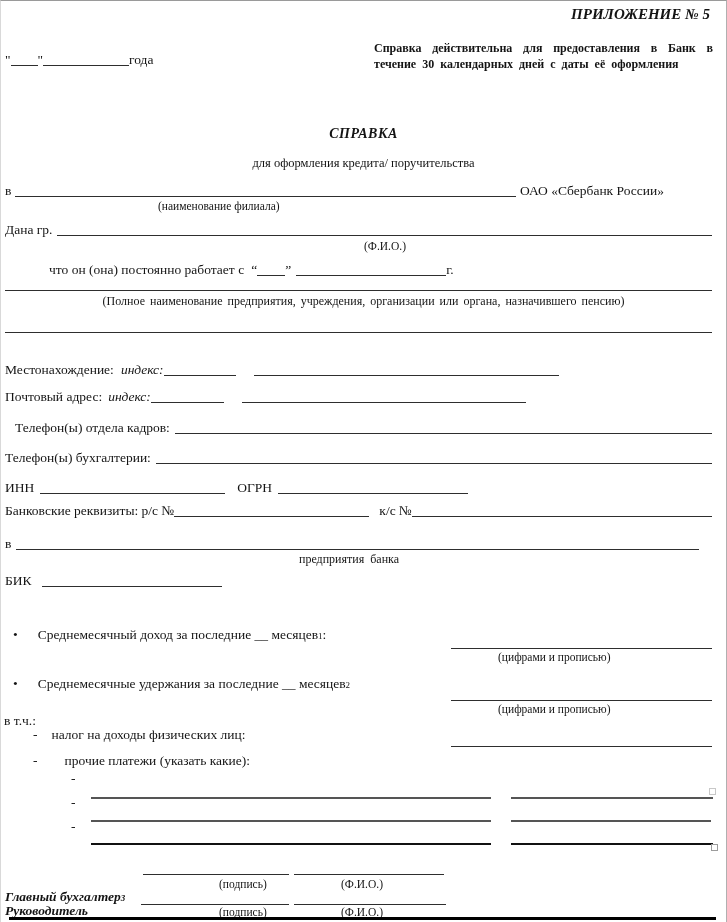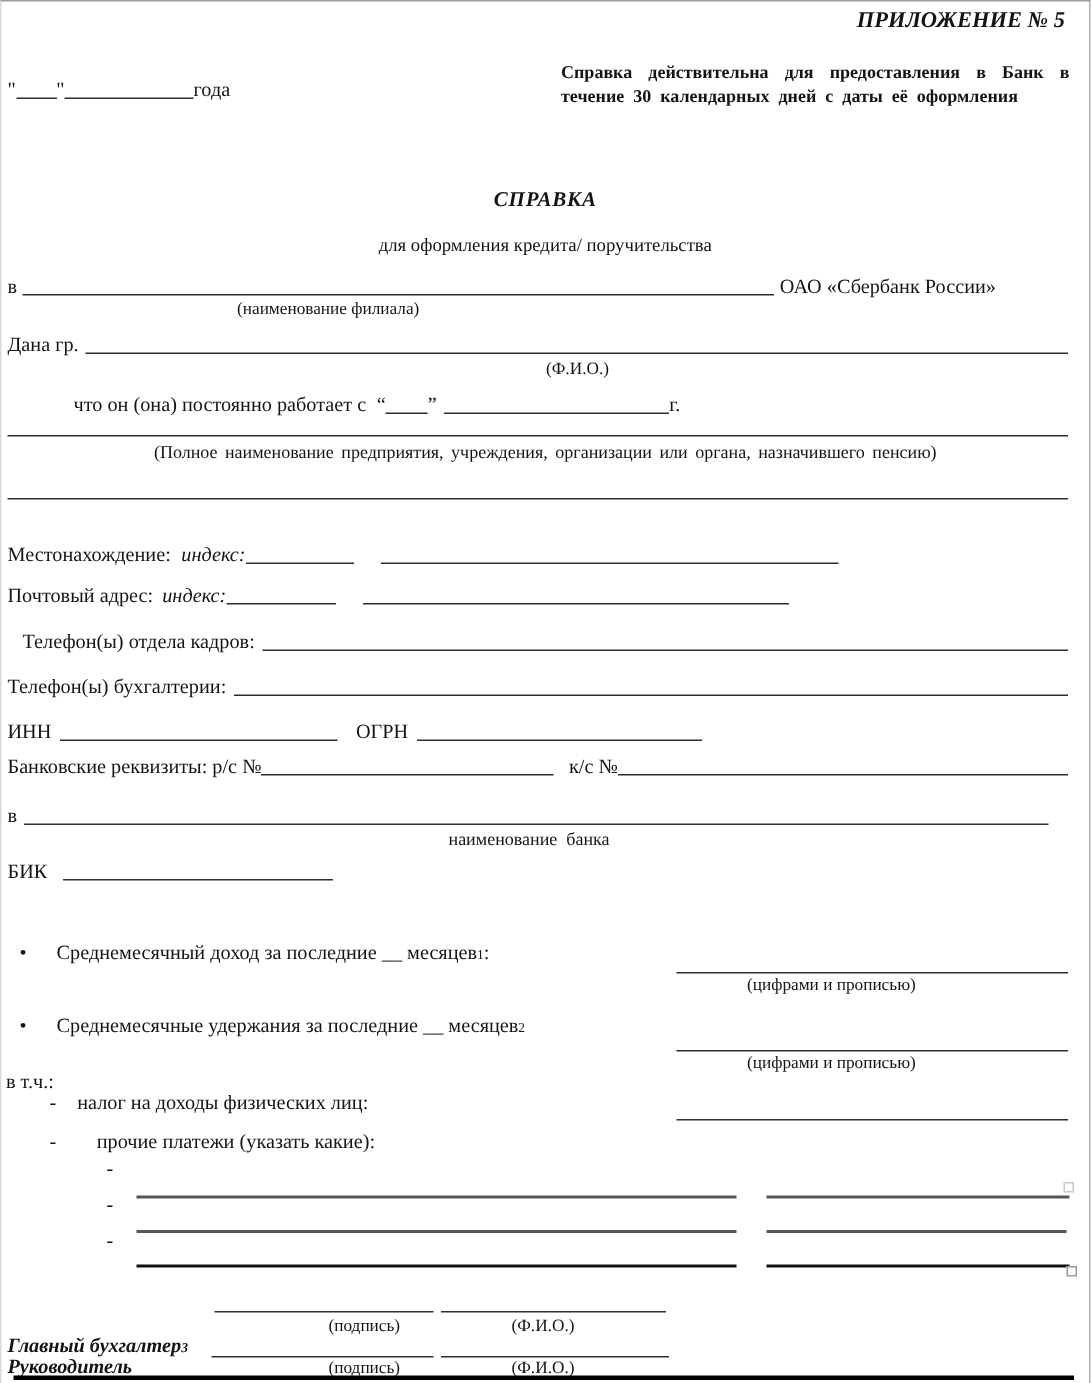--- a/index.html
+++ b/index.html
@@ -109,21 +109,21 @@
     <span>Банковские реквизиты: р/с №</span>
     <span class="line" style="width:195px;"></span>
     <span style="margin-left:10px;">к/с №</span>
     <span class="line grow"></span>
   </div>
 
   <div class="row" style="top:535px; left:4px; right:27px;">
     <span>в</span>
     <span class="line grow" style="margin-left:5px;"></span>
   </div>
-  <div class="cap" style="top:551px; left:298px; font-size:12px; word-spacing:3px;">наименование банка</div>
+  <div class="cap" style="top:551px; left:298px; font-size:12px; word-spacing:3px;">предприятия банка</div>
 
   <div class="row" style="top:572px; left:4px;">
     <span>БИК</span>
     <span class="line" style="width:180px; margin-left:10px;"></span>
   </div>
 
 
   <div class="row" style="top:626px; left:12px;">
     <span>•</span>
     <span style="margin-left:20px;">Среднемесячный доход за последние __ месяцев</span>

